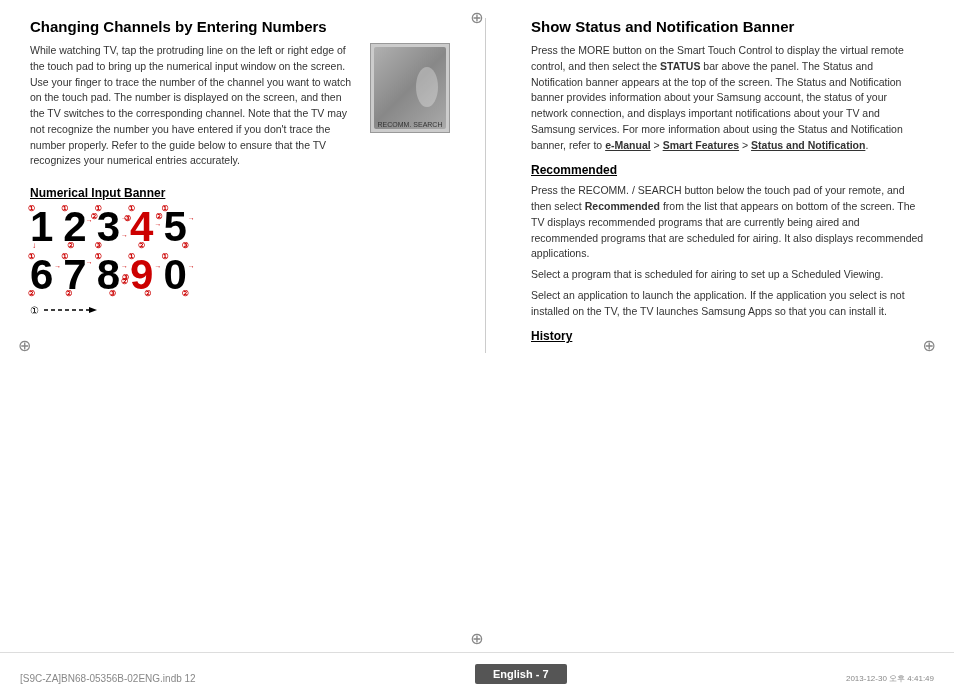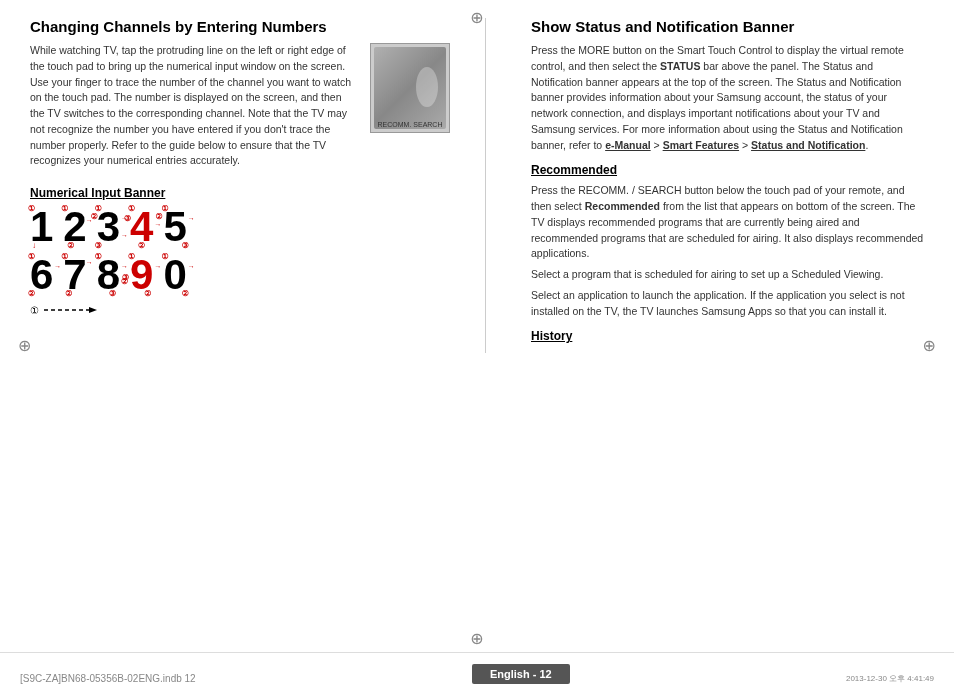--- a/index.html
+++ b/index.html
@@ -372,16 +372,16 @@
       </div>
 
       <div class="right-section">
         <h3 class="subsection-title">History</h3>
       </div>
     </div>
   </div>
 
   <div class="footer">
     <span class="footer-left">[S9C-ZA]BN68-05356B-02ENG.indb   12</span>
-    <div class="footer-center">English - 12</div>
+    <div class="footer-center">English - 7</div>
     <span class="footer-right">2013-12-30   오후 4:41:49</span>
   </div>
 </div>
 
 </body></html>

